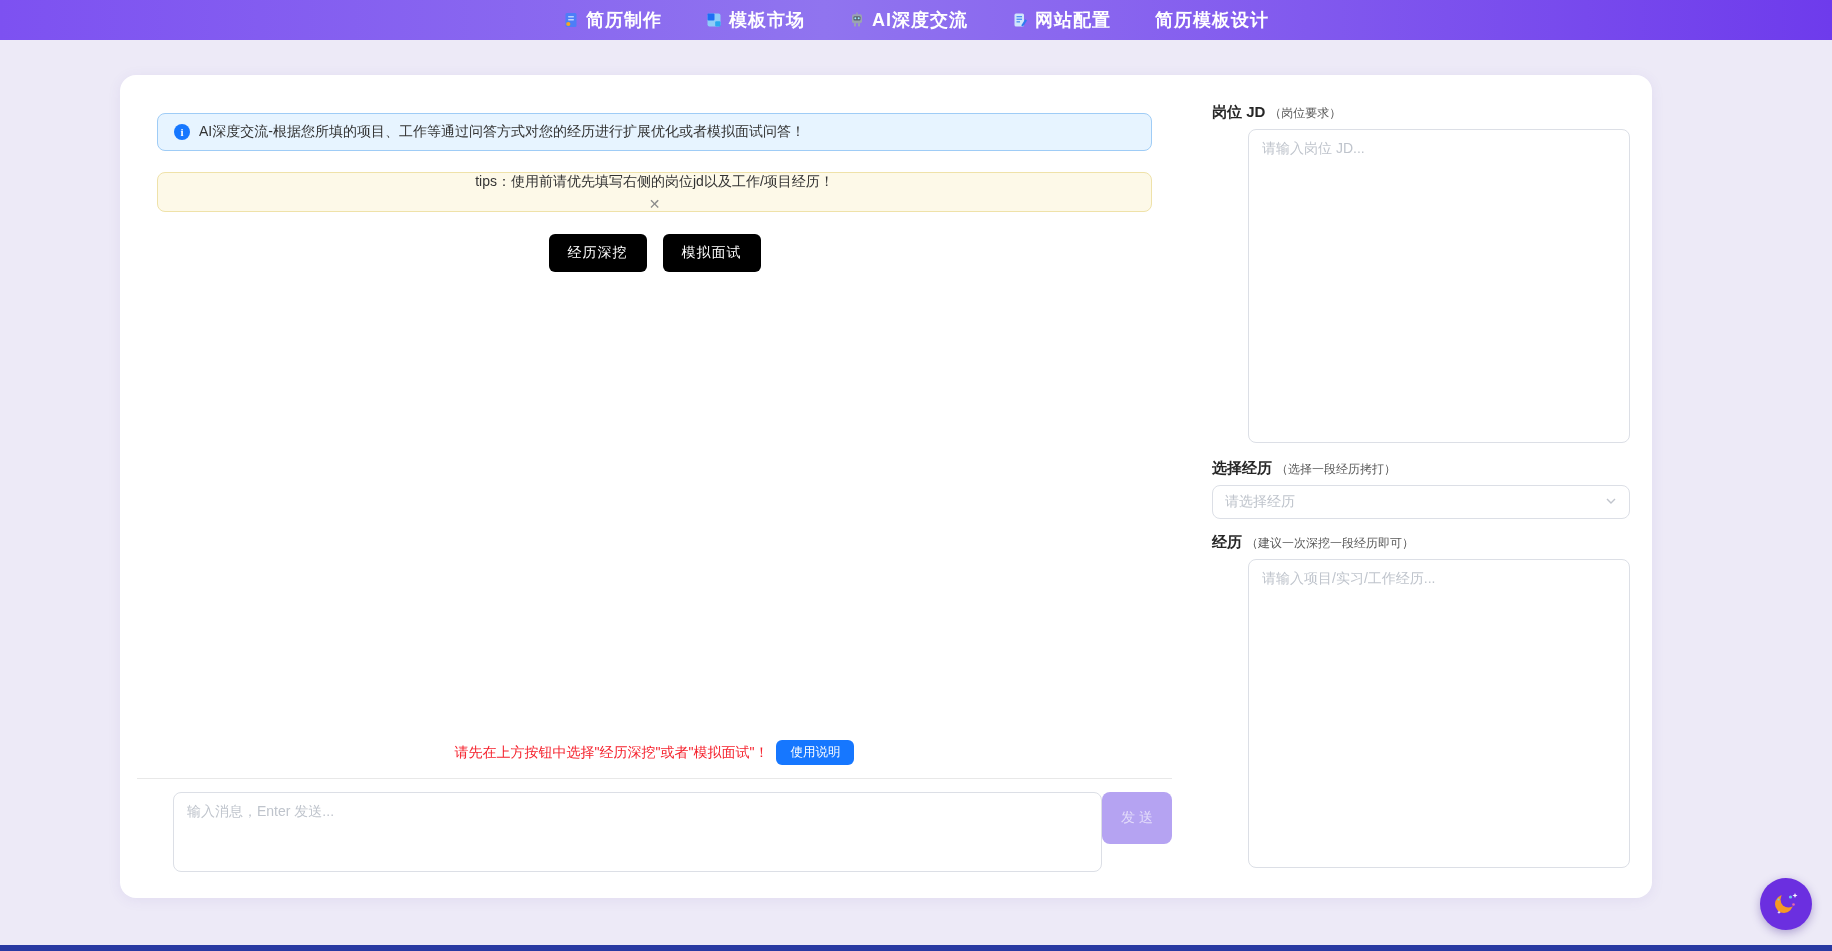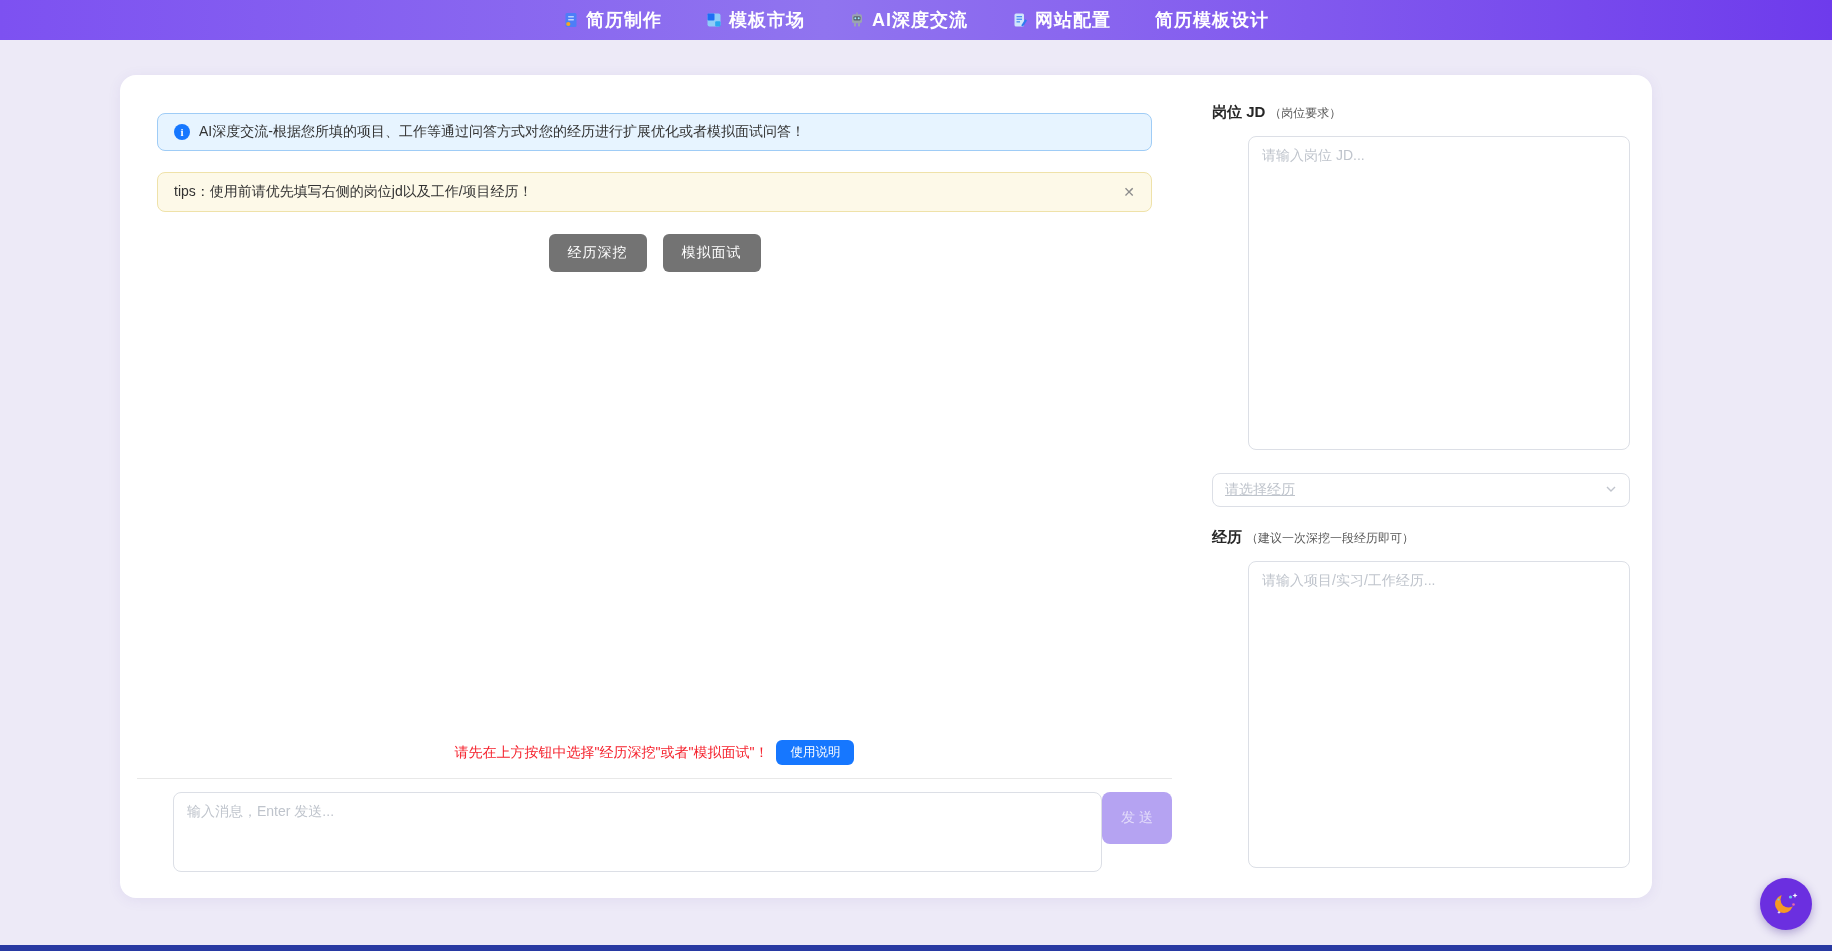--- a/index.html
+++ b/index.html
@@ -44,27 +44,27 @@
   .alert-info {
     height:38px; background:#e7f4ff; border:1px solid #9fccf6; gap:9px; color:#333;
   }
   .info-badge {
     width:16px; height:16px; border-radius:50%; background:#1677ff; color:#fff;
     font-size:11px; font-weight:bold; display:flex; align-items:center; justify-content:center;
     font-family:"Liberation Serif",serif; flex:none;
   }
   .alert-warn {
     height:40px; margin-top:21px; background:#fdf9e8; border:1px solid #efe2a9;
-    color:#333; justify-content:space-between;
+    color:#333; justify-content:space-between;flex-direction:column;
   }
   .alert-close { color:#8c8c8c; font-size:14px; cursor:pointer; line-height:1; }
 
   .btn-row { margin-top:22px; display:flex; justify-content:center; gap:16px; }
   .btn-primary {
-    background:#737373; color:#fff; border:none; border-radius:6px;
+    background:#000000; color:#fff; border:none; border-radius:6px;
     font-size:14px; padding:10px 19px; cursor:pointer; letter-spacing:1px;
     font-family:inherit;
   }
 
   .chat-spacer { flex:1; }
 
   .hint-row {
     display:flex; align-items:center; justify-content:center; gap:8px; margin-bottom:13px;
   }
   .hint-text { color:#f5222d; font-size:14px; }
@@ -84,34 +84,34 @@
   textarea::placeholder { color:#bfc4cc; }
   .msg-input { flex:1; height:80px; }
   .btn-send {
     width:70px; height:52px; background:#b5a3f2; color:#e3dcfa; border:none;
     border-radius:8px; font-size:14px; cursor:not-allowed; font-family:inherit;
   }
 
   
   .side-col {
     flex:1; padding:28px 22px 30px 23px;
-    display:flex; flex-direction:column;gap:7px;
+    display:flex; flex-direction:column;
   }
   .field-label { display:flex; align-items:baseline; gap:4px; margin-bottom:7px; }
   .label-main { font-size:15px; font-weight:bold; color:#262626; }
   .label-sub  { font-size:12px; color:#595959; }
   .jd-input  { height:314px; }
   .exp-input { flex:1; }
   .mb16 { margin-bottom:16px; }
   .mb14 { margin-bottom:14px; }
 
   .select {
     height:32px; border:1px solid #dcdfe6; border-radius:8px; background:#fff;
     display:flex; align-items:center; justify-content:space-between;
-    padding:16px 12px; font-size:14px; color:#bfc4cc; cursor:pointer;text-decoration:underline;
+    padding:16px 12px; font-size:14px; color:#bfc4cc; cursor:pointer;
   }
 
   
   .fab {
     position:absolute; right:20px; bottom:21px; width:52px; height:52px;
     border-radius:50%; background:#6b2fe0; border:none; cursor:pointer;
     display:flex; align-items:center; justify-content:center;
     box-shadow:0 3px 10px rgba(60,30,140,.35);
   }
 
@@ -212,20 +212,24 @@
   </section>
 
   <aside class="side-col">
 
     <div class="field-label">
       <span class="label-main">岗位 JD</span>
       <span class="label-sub">（岗位要求）</span>
     </div>
     <textarea class="jd-input mb16" placeholder="请输入岗位 JD..." style=""></textarea>
 
+    <div class="field-label">
+      <span class="label-main">选择经历</span>
+      <span class="label-sub">（选择一段经历拷打）</span>
+    </div>
     <div class="select mb14">
       <span>请选择经历</span>
       <span>
         <svg width="12" height="12" viewBox="0 0 12 12">
             <path d="M2 4 L6 8 L10 4" fill="none" stroke="#c0c4cc" stroke-width="1.4"></path>
           </svg>
       </span>
     </div>
 
     <div class="field-label">

